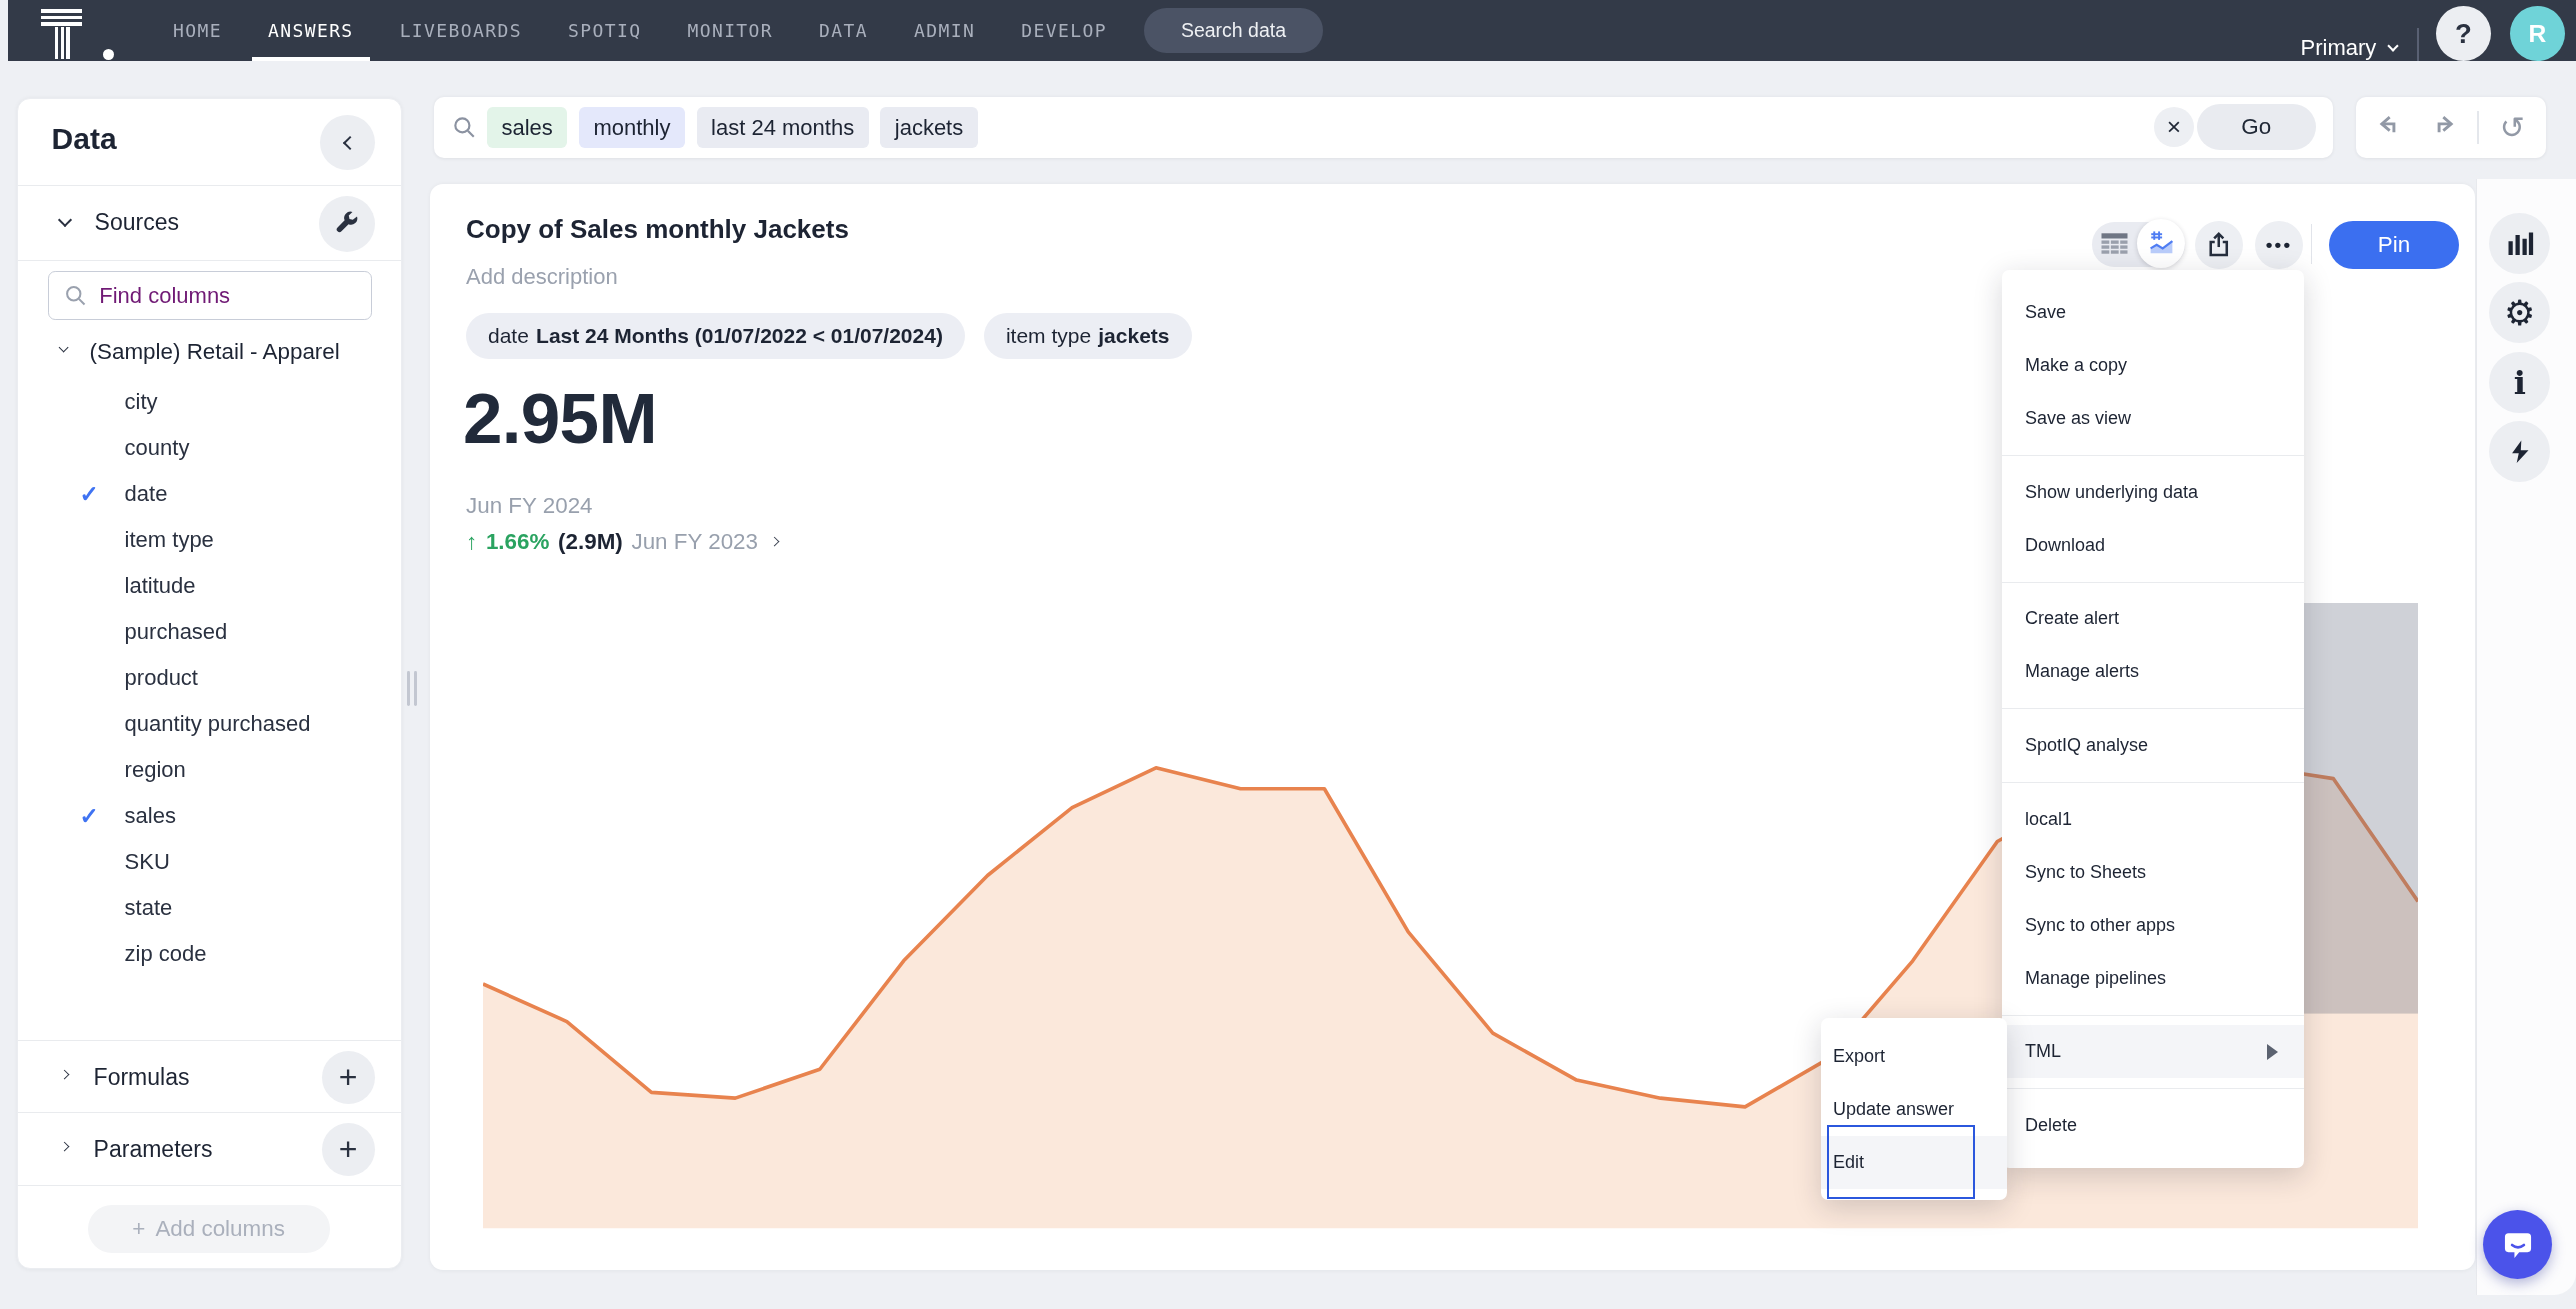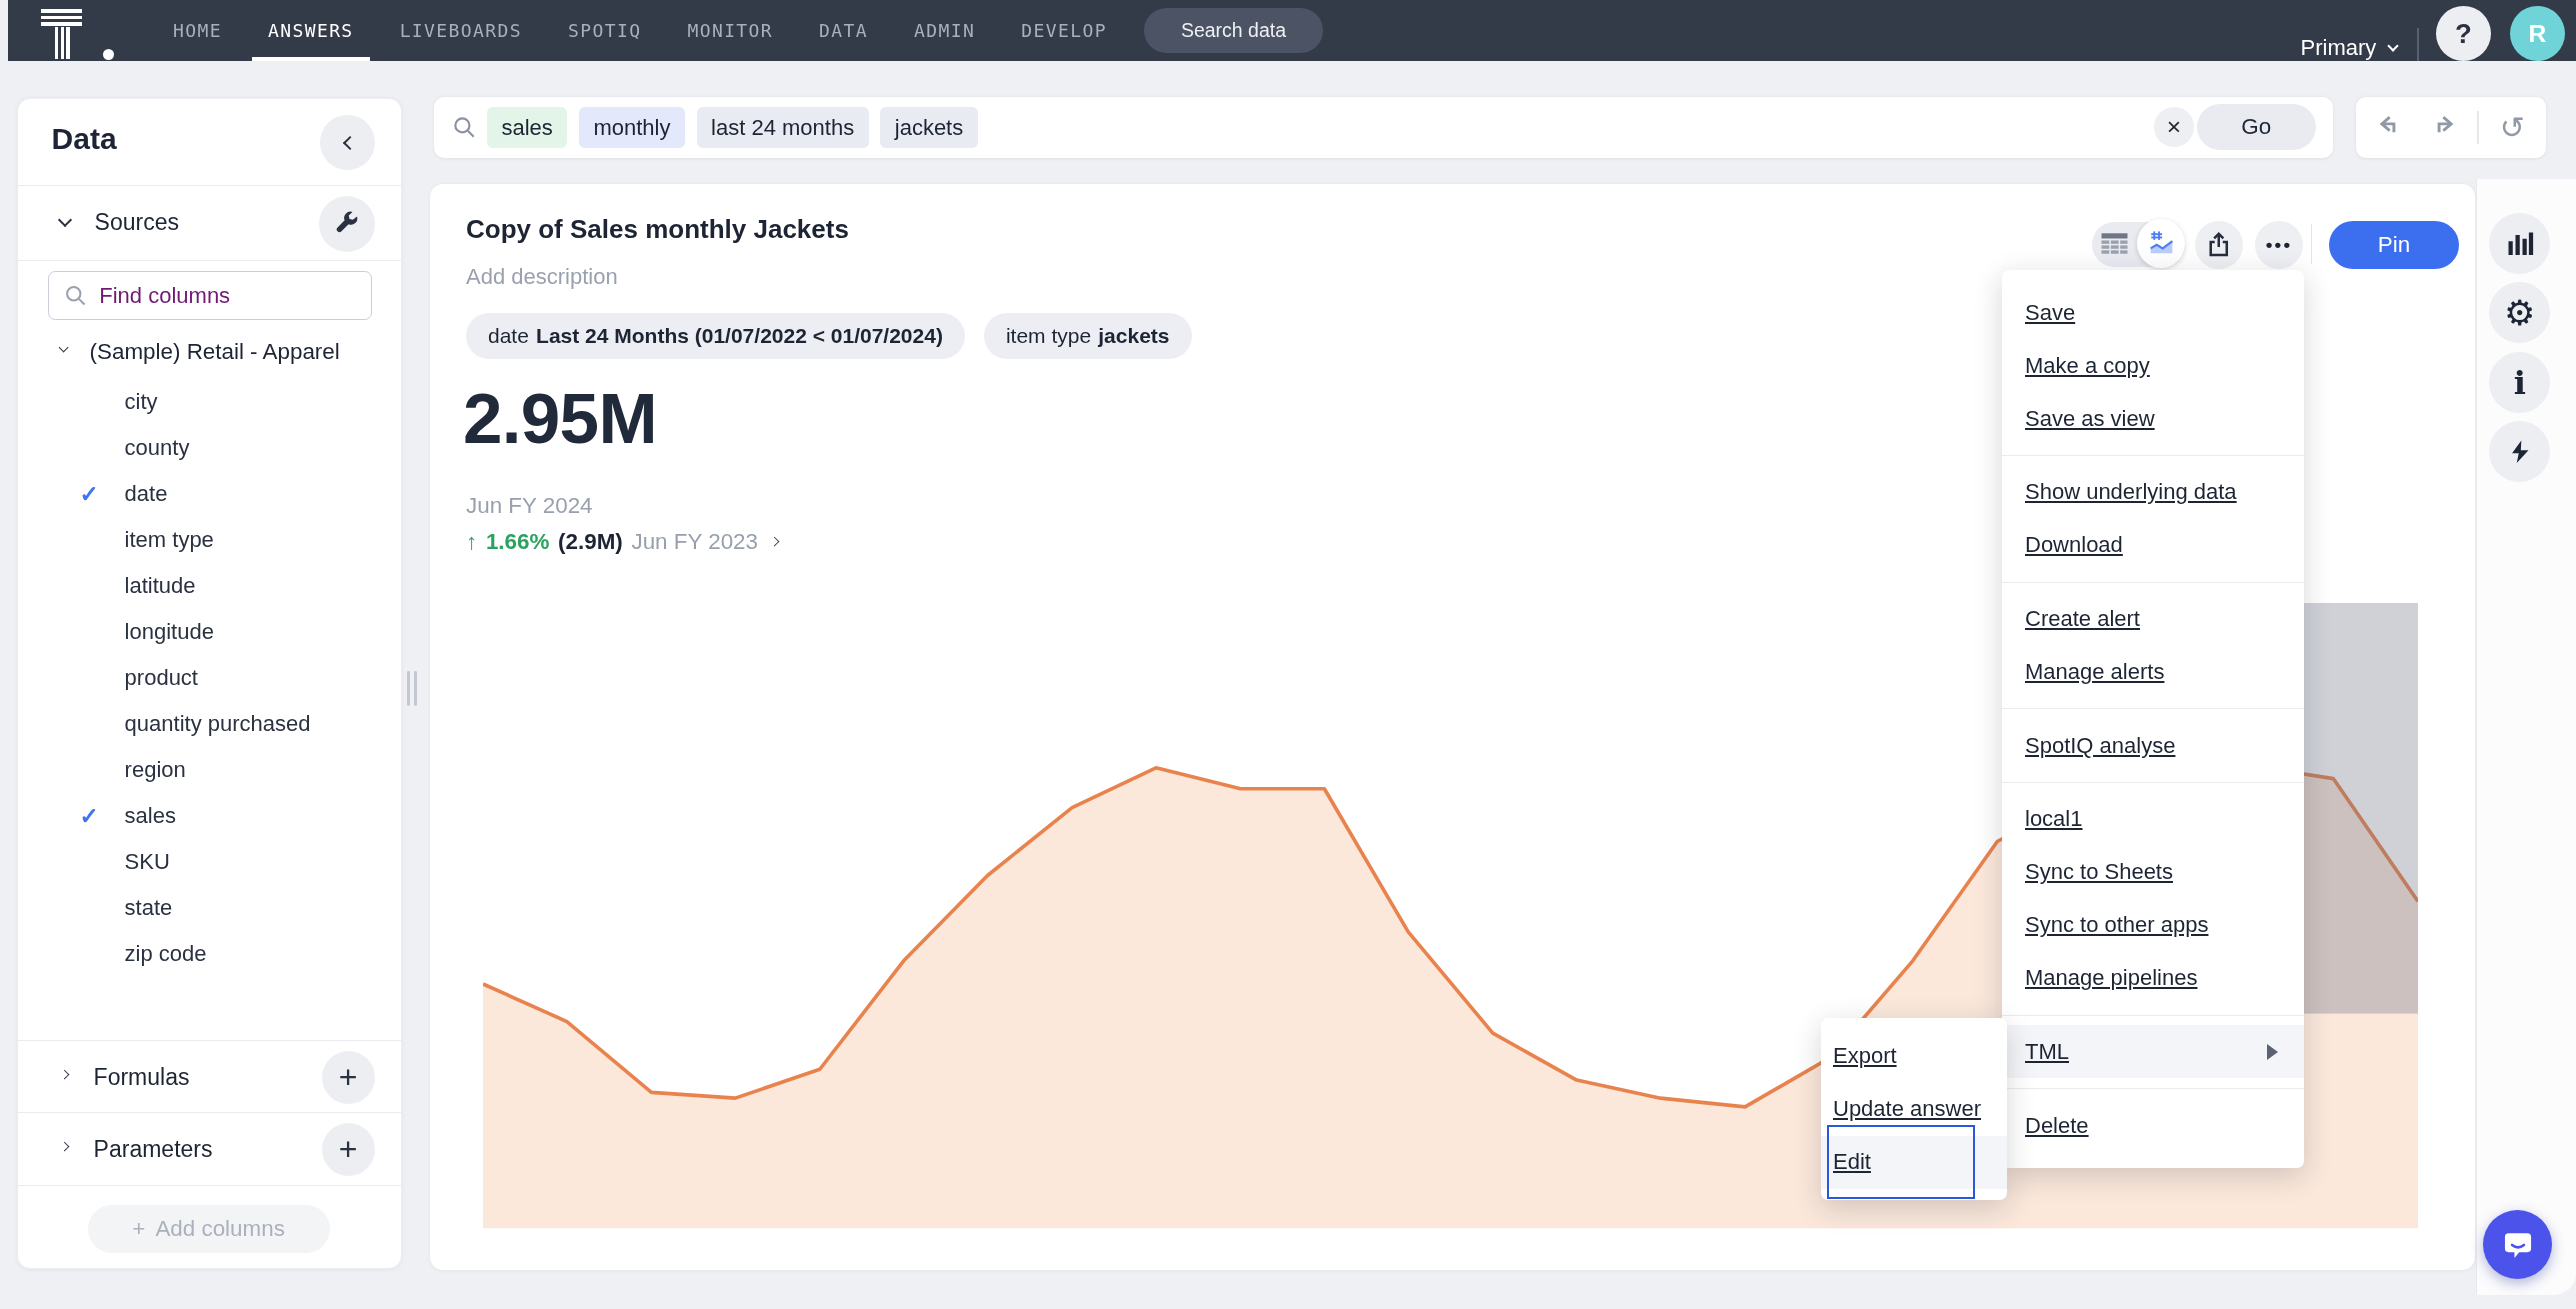--- a/index.html
+++ b/index.html
@@ -96,21 +96,21 @@
 
   
   .rightstrip { position:absolute; left:2476px; top:179px; width:100px; height:1116px; background:#fcfcfd; border-left:1.4px solid #e7e9ed; border-bottom-right-radius:22px; }
   .tool-circle { position:absolute; left:12.3px; width:61px; height:61px; border-radius:50%; background:#eceef2; display:flex; align-items:center; justify-content:center; color:#1d2433; }
   .gear-glyph { font-size:35px; line-height:35px; }
   .info-glyph { font-family:"DejaVu Serif", serif; font-size:32px; font-weight:bold; }
   .chatfab { position:absolute; left:2483px; top:1210px; width:69px; height:69px; border-radius:50%; background:#4b53ea; box-shadow:0 4.3px 13px rgba(40,50,150,.35); display:flex; align-items:center; justify-content:center; }
 
   
   .menucard { position:absolute; left:2002px; top:270px; width:302px; background:#ffffff; border-radius:7.2px; box-shadow:0 7.2px 29px rgba(25,30,45,.18); padding:16px 0; z-index:30; }
-  .menuitem { height:53px; display:flex; align-items:center; padding-left:23px; font-size:22px; color:#1d2433; cursor:pointer; position:relative;text-decoration:underline; }
+  .menuitem { height:53px; display:flex; align-items:center; padding-left:23px; font-size:18px; color:#1d2433; cursor:pointer; position:relative; }
   .menuitem.hl { background:#f4f5f8; }
   .menu-div { height:0.7px; background:#e9ebee; margin:10px 0; }
   .subarrow { position:absolute; right:26px; top:19px; width:0; height:0; border-left:11.6px solid #5b6270; border-top:8px solid transparent; border-bottom:8px solid transparent; }
   .submenucard { position:absolute; left:1821px; top:1018px; width:186px; background:#ffffff; border-radius:7.2px; box-shadow:0 7.2px 29px rgba(25,30,45,.18); padding:11.6px 0; z-index:31; }
   .submenucard .menuitem { padding-left:12px; }
   .focus-ring { position:absolute; left:5.8px; top:107px; width:148px; height:74px; border:2.9px solid #2b57dd; z-index:32; pointer-events:none; }
 </style>
 </head>
 <body>
 
@@ -218,21 +218,21 @@
         <span class="check">✓</span>
         <span class="cname">date</span>
       </div>
     <div class="colrow">
         <span class="cname">item type</span>
       </div>
     <div class="colrow">
         <span class="cname">latitude</span>
       </div>
     <div class="colrow">
-        <span class="cname">longitude</span>
+        <span class="cname">purchased</span>
       </div>
     <div class="colrow">
         <span class="cname">product</span>
       </div>
     <div class="colrow">
         <span class="cname">quantity purchased</span>
       </div>
     <div class="colrow">
         <span class="cname">region</span>
       </div>

